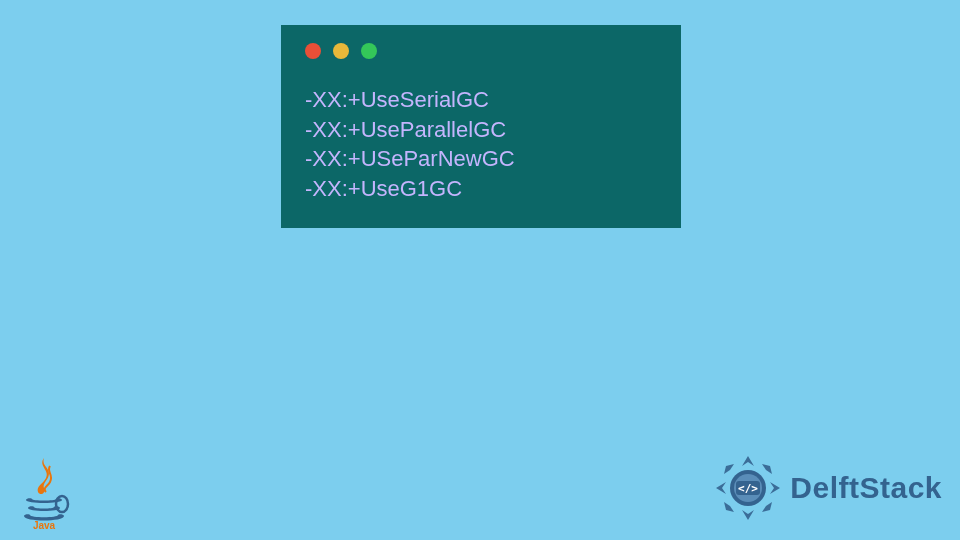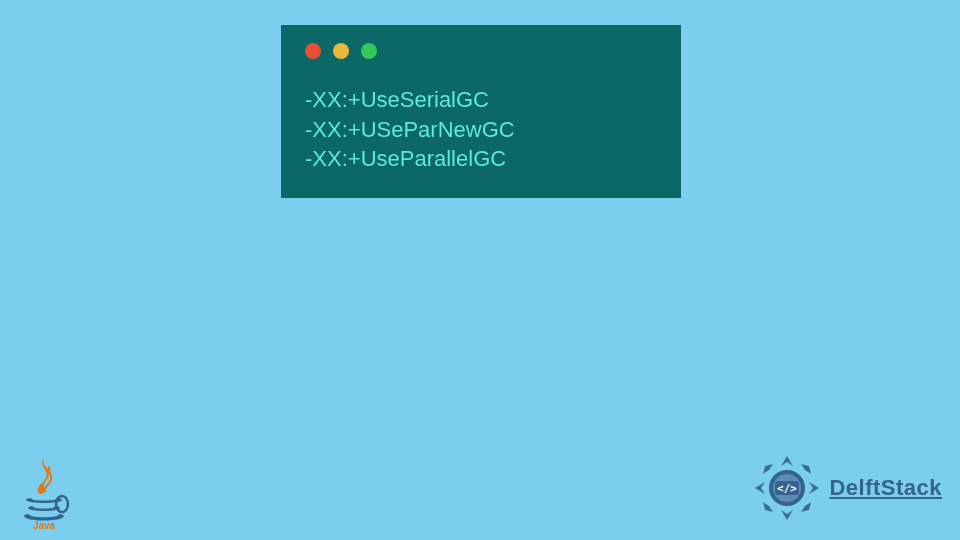--- a/index.html
+++ b/index.html
@@ -27,21 +27,21 @@
   }
   .dot {
     width: 16px;
     height: 16px;
     border-radius: 50%;
   }
   .dot.red { background: #e94f37; }
   .dot.yellow { background: #e8b83a; }
   .dot.green { background: #34c759; }
   .code-lines {
-    color: #5eead4;
+    color: #c4b5fd;
     font-size: 22px;
     line-height: 1.35;
     font-family: Arial, Helvetica, sans-serif;
     padding-left: 2px;
   }
   .code-lines div { white-space: pre; }
 
   .java-logo {
     position: absolute;
     left: 16px;
@@ -57,40 +57,40 @@
     bottom: 16px;
     display: flex;
     align-items: center;
     gap: 6px;
   }
   .delft-badge {
     width: 72px;
     height: 72px;
   }
   .delft-text {
-    font-size: 22px;
+    font-size: 30px;
     font-weight: 600;
     color: #34638f;
     letter-spacing: 0.5px;
-    text-decoration: underline;
   }
 </style>
 </head>
 <body>
 
 <div class="code-window">
   <div class="traffic-lights">
     <div class="dot red"></div>
     <div class="dot yellow"></div>
     <div class="dot green"></div>
   </div>
   <div class="code-lines">
     <div>-XX:+UseSerialGC</div>
+    <div>-XX:+UseParallelGC</div>
     <div>-XX:+USeParNewGC</div>
-    <div>-XX:+UseParallelGC</div>
+    <div>-XX:+UseG1GC</div>
   </div>
 </div>
 
 <div class="java-logo">
   <svg viewBox="0 0 56 74" width="56" height="74">
     <path d="M28 2 C22 10 34 14 30 22 C27 28 20 30 22 36 C24 40 30 38 28 32 C26 26 36 22 32 14 C30 10 26 8 28 2 Z" fill="#e8760e"></path>
     <path d="M34 10 C30 16 38 18 34 26 C32 30 26 32 30 36" fill="none" stroke="#e8760e" stroke-width="2"></path>
     <path d="M10 44 C10 48 46 48 46 44 C46 42 40 42 40 43 C40 45 16 45 16 43 C16 42 10 42 10 44 Z" fill="#34638f"></path>
     <path d="M12 52 C12 56 44 56 44 52 C44 50 38 50 38 51 C38 53 18 53 18 51 C18 50 12 50 12 52 Z" fill="#34638f"></path>
     <path d="M8 60 C8 66 48 66 48 60 C48 58 42 58 42 59 C42 62 14 62 14 59 C14 58 8 58 8 60 Z" fill="#34638f"></path>

